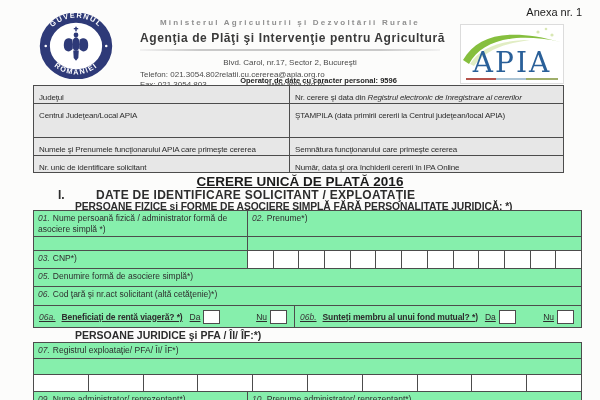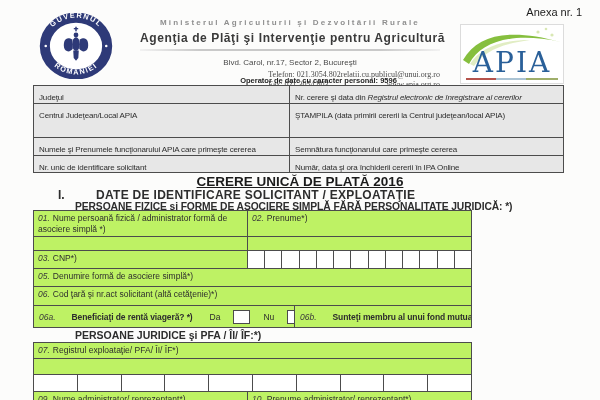--- a/index.html
+++ b/index.html
@@ -13,21 +13,21 @@
     font-family:"Liberation Sans",sans-serif;color:var(--ink);
   }
   
   .annex{position:absolute;top:6px;right:18px;font-size:11px;color:#1c1c1c;}
   .gov-logo{position:absolute;left:38px;top:13px;}
   .hdr-center{position:absolute;left:140px;top:18px;width:300px;text-align:center;}
   .ministry{font-size:8px;font-weight:bold;letter-spacing:2.2px;color:#8f8f8f;white-space:nowrap;}
   .agency{font-size:12px;font-weight:bold;letter-spacing:.6px;color:#3a3a3a;margin-top:4px;white-space:nowrap;}
   .hdr-rule{height:2px;margin-top:4px;background:linear-gradient(to right,#f2f2f2,#c9c9c9 20%,#c9c9c9 80%,#f2f2f2);}
   .address{font-size:8px;color:#4a4a4a;margin-top:7px;}
-  .contact{display:flex;justify-content:flex-end;margin-top:3px;font-size:8px;color:#4a4a4a;font-family:Liberation Serif, serif;}
+  .contact{display:flex;justify-content:flex-start;margin-top:3px;font-size:8px;color:#4a4a4a;}
   .contact .col-l{text-align:left;line-height:1.25;}
   .contact .col-r{text-align:right;line-height:1.25;}
   .operator{position:absolute;left:33px;top:76px;width:531px;text-align:center;padding-left:40px;box-sizing:border-box;font-size:7.5px;font-weight:bold;color:#1e1e1e;}
   .apia-logo{position:absolute;left:460px;top:24px;}
   
   .reg-table{
     position:absolute;left:33px;top:85px;width:531px;height:88px;box-sizing:border-box;
     border:1px solid var(--line);background:var(--table-fill,#e7e7e7);
     display:grid;grid-template-columns:256px 1fr;grid-template-rows:18px 34px 18px 16px;
   }
@@ -36,36 +36,36 @@
   .reg-cell.last-col{border-right:none;}
   .reg-cell.last-row{border-bottom:none;}
   
   .main-title{position:absolute;left:0;top:174px;width:600px;text-align:center;
     font-size:13.5px;font-weight:bold;text-decoration:underline;color:#1b1b1b;}
   .sec-no{position:absolute;left:58px;top:188px;font-size:12px;font-weight:bold;}
   .sec-title{position:absolute;left:96px;top:188px;font-size:12px;font-weight:bold;letter-spacing:.3px;}
   .sub-pf{position:absolute;left:75px;top:201px;font-size:10.3px;font-weight:bold;letter-spacing:-.1px;white-space:nowrap;}
   .sub-pj{position:absolute;left:75px;top:329px;font-size:10.5px;font-weight:bold;}
   
-  .form-table{position:absolute;left:33px;width:439px;box-sizing:border-box;border:1px solid var(--line);background:#bef264;}
+  .form-table{position:absolute;left:33px;width:549px;box-sizing:border-box;border:1px solid var(--line);background:#86efac;}
   #form1{top:210px;}
   #form2{top:342px;}
   .frow{display:flex;box-sizing:border-box;border-bottom:1px solid var(--line);align-items:stretch;}
   .frow.last{border-bottom:none;}
   .fcell{box-sizing:border-box;padding:2px 4px;font-size:8.5px;line-height:1.25;overflow:hidden;}
   .split{border-right:1px solid var(--line);}
   .w214{width:214px;flex:none;}
   .w250{width:250px;flex:none;}
   .w285{width:285px;flex:none;}
   .grow{flex:1;}
   .fno{font-style:italic;color:#3a3a3a;margin-right:3px;}
   .boxes{flex:1;display:flex;}
   .digit-box{flex:1;background:#fff;}
   .digit-box + .digit-box{border-left:1px solid var(--line);}
-  .chk-cell{display:flex;align-items:center;gap:13px;padding:2px 5px;font-size:8.5px;overflow:hidden;white-space:nowrap;}
+  .chk-cell{display:flex;align-items:center;gap:3px;padding:2px 5px;font-size:8.5px;overflow:hidden;white-space:nowrap;text-decoration:underline;}
   .chk-label{font-weight:bold;letter-spacing:-.1px;}
   .cb{width:15px;height:12px;border:1px solid var(--line);background:#fff;flex:none;display:inline-block;}
   .yn{margin-left:4px;}
   .push{margin-left:auto;}
   .mr2{margin-right:2px;}
 </style>
 </head>
 <body>
 
 <div id="page">
@@ -101,21 +101,21 @@
     <div class="ministry">Ministerul Agriculturii şi Dezvoltării Rurale</div>
     <div class="agency">Agenţia de Plăţi şi Intervenţie pentru Agricultură</div>
     <div class="hdr-rule"></div>
     <div class="address">Blvd. Carol, nr.17, Sector 2, Bucureşti</div>
     <div class="contact">
       <div class="col-l">
         <div>Telefon: 021.3054.802</div>
         <div>Fax: 021.3054.803</div>
       </div>
       <div class="col-r">
-        <div>relatii.cu.publicul@unui.org.ro</div>
+        <div>relatii.cu.cererea@apia.org.ro</div>
         <div>www.apia.org.ro</div>
       </div>
     </div>
   </div>
 
   <div class="apia-logo">
     <svg width="104" height="60" viewBox="0 0 104 60">
       <rect x="0.5" y="0.5" width="103" height="59" fill="#fff" stroke="#dcdcdc"></rect>
       <path d="M3 36 C 18 10, 50 4, 101 18 C 55 8, 22 16, 9 40 Z" fill="var(--swoosh-green)"></path>
       <path d="M10 40 C 20 24, 40 16, 70 16 C 40 20, 24 28, 14 42 Z" fill="var(--swoosh-light)" opacity="0.8"></path>

